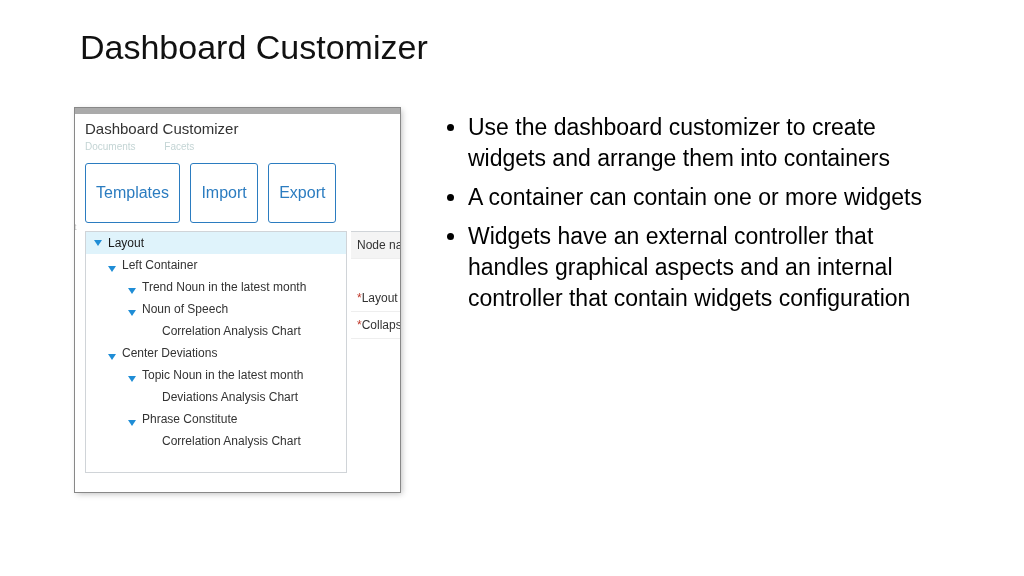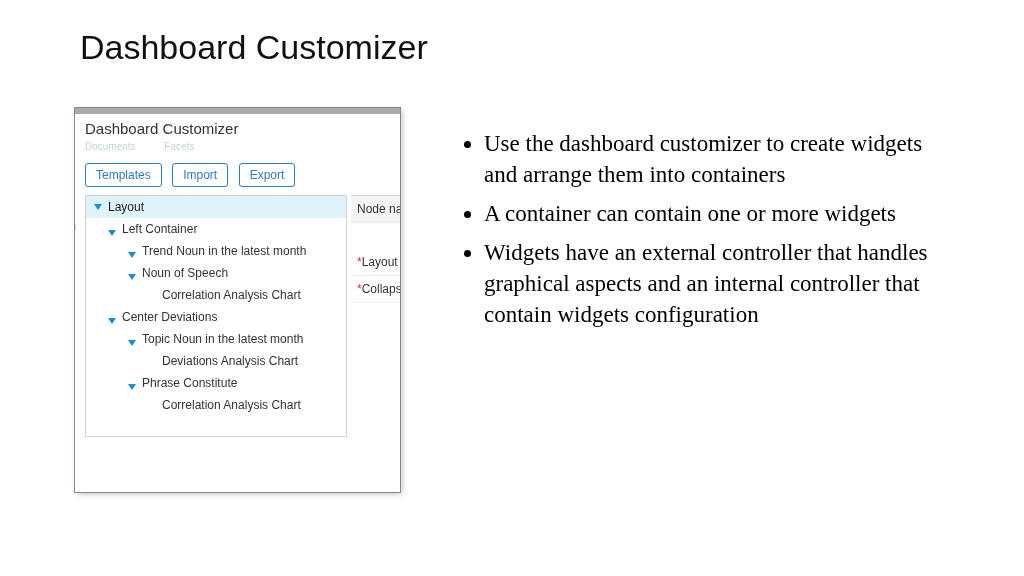--- a/index.html
+++ b/index.html
@@ -28,23 +28,22 @@
   }
   .bullets {
     position: absolute;
     left: 440px;
     top: 112px;
     width: 520px;
     font-size: 23px;
     line-height: 1.35;
   }
   .bullets ul {
-    margin: 16px;
+    margin: 0;
     padding-left: 28px;
-    font-family: Liberation Serif, serif;
   }
   .bullets li {
     margin-bottom: 8px;
   }
 
   
   .shot {
     position: absolute;
     left: 75px;
     top: 108px;
@@ -85,22 +84,22 @@
   .ghost-tabs span { margin-right: 26px; color:#8aa; }
 
   .btnrow {
     padding: 6px 10px 8px 10px;
   }
   .btn {
     display: inline-block;
     border: 1px solid #2b7cc0;
     color: #2b7cc0;
     background: #fff;
-    font-size: 12px;
-    padding: 4px 10px;
+    font-size: 16px;
+    padding: 20px 10px;
     border-radius: 3px;
     margin-right: 6px;
   }
 
   .body {
     position: relative;
     height: 300px;
   }
   .tree-panel {
     position: absolute;

